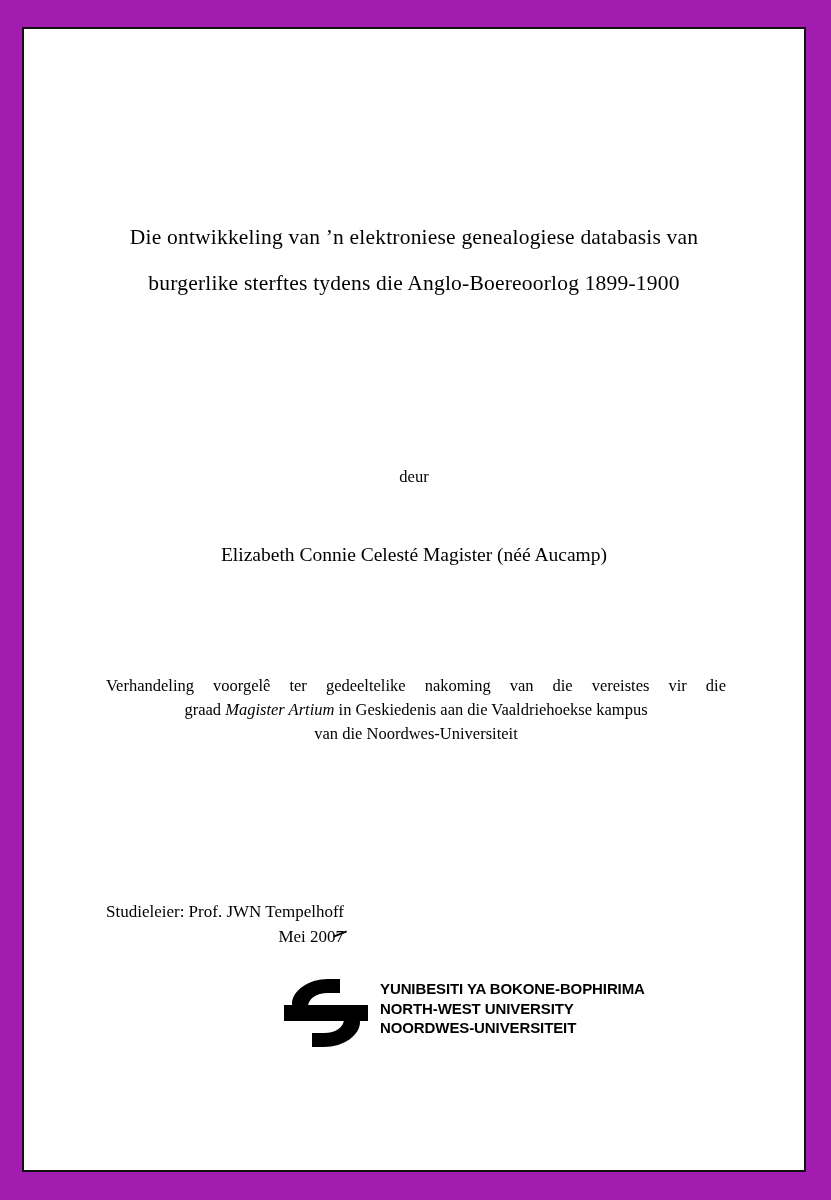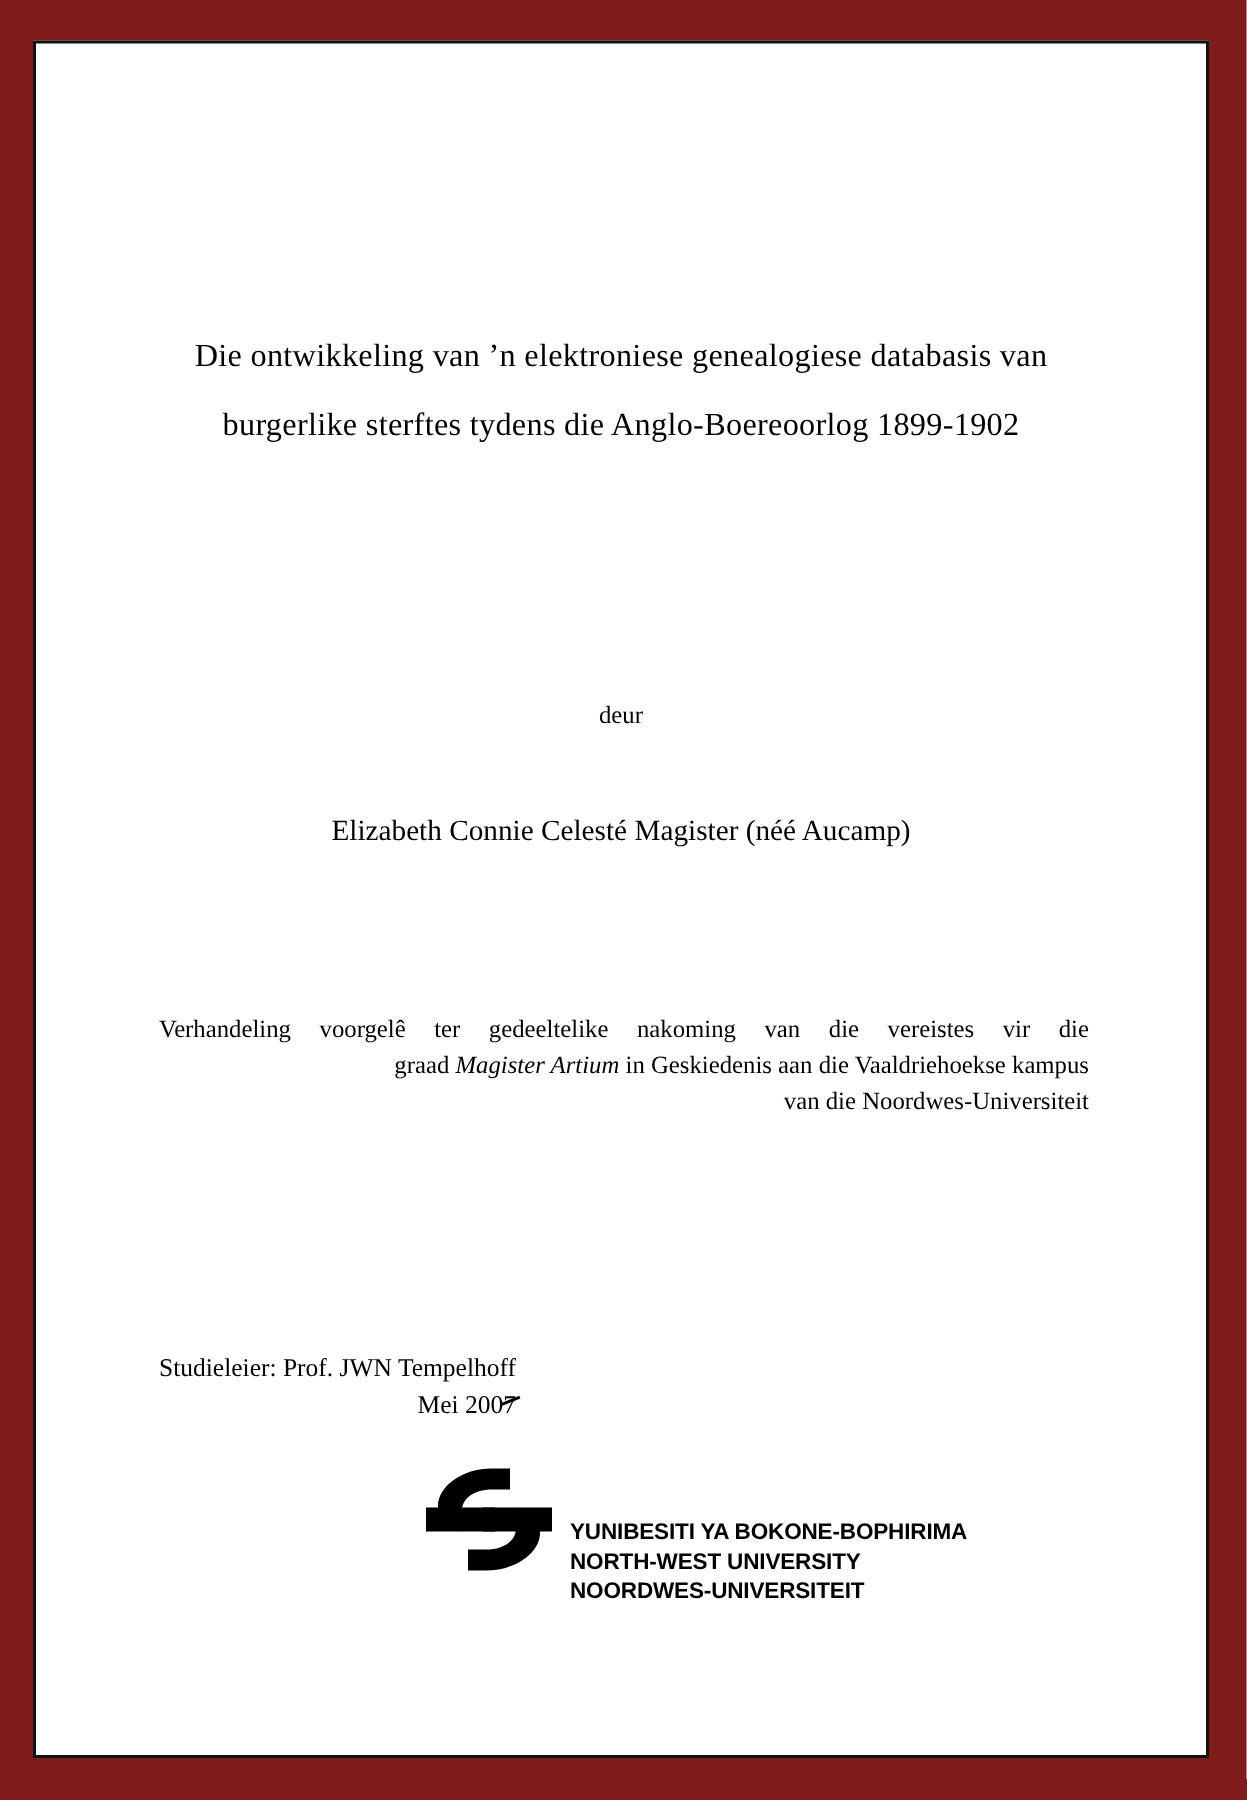--- a/index.html
+++ b/index.html
@@ -11,21 +11,21 @@
     width: 831px;
     height: 1200px;
     font-family: "Liberation Serif", serif;
     color: #000000;
     overflow: hidden;
   }
   .page {
     position: relative;
     width: 831px;
     height: 1200px;
-    background: #7f1d1d;
+    background: #a21caf;
   }
   
   .page-frame {
     position: absolute;
     left: 22px;
     top: 27px;
     width: 784px;
     height: 1145px;
     border: 2px solid #111111;
     box-sizing: border-box;
@@ -74,21 +74,21 @@
     top: 645px;
     width: 620px;
     font-size: 16.5px;
     line-height: 24px;
   }
   .statement .just {
     text-align: justify;
     text-align-last: justify;
   }
   .statement .normal {
-    text-align: right;
+    text-align: center;
   }
   .statement em {
     font-style: italic;
   }
   .supervisor {
     position: absolute;
     left: 82px;
     top: 870px;
     font-size: 17px;
     line-height: 25px;
@@ -124,33 +124,32 @@
   }
   .logo-text {
     position: absolute;
     left: 120px;
     top: 5px;
     font-family: "Liberation Sans", sans-serif;
     font-size: 15px;
     line-height: 19.5px;
     letter-spacing: -0.1px;
     font-weight: 600;
-    margin-top: 33px;
   }
 </style>
 </head>
 <body>
 
 <div class="page">
   <div class="page-frame">
     <div class="content">
 
       <div class="title-block">
         <div class="title-line">Die ontwikkeling van ’n elektroniese genealogiese databasis van</div>
-        <div class="title-line">burgerlike sterftes tydens die Anglo-Boereoorlog 1899-1902</div>
+        <div class="title-line">burgerlike sterftes tydens die Anglo-Boereoorlog 1899-1900</div>
       </div>
 
       <div class="deur">deur</div>
 
       <div class="author">Elizabeth Connie Celesté Magister (néé Aucamp)</div>
 
       <div class="statement">
         <div class="just">Verhandeling voorgelê ter gedeeltelike nakoming van die vereistes vir die</div>
         <div class="normal"><span>graad </span><em>Magister Artium</em><span> in Geskiedenis aan die Vaaldriehoekse kampus</span></div>
         <div class="normal">van die Noordwes-Universiteit</div>

